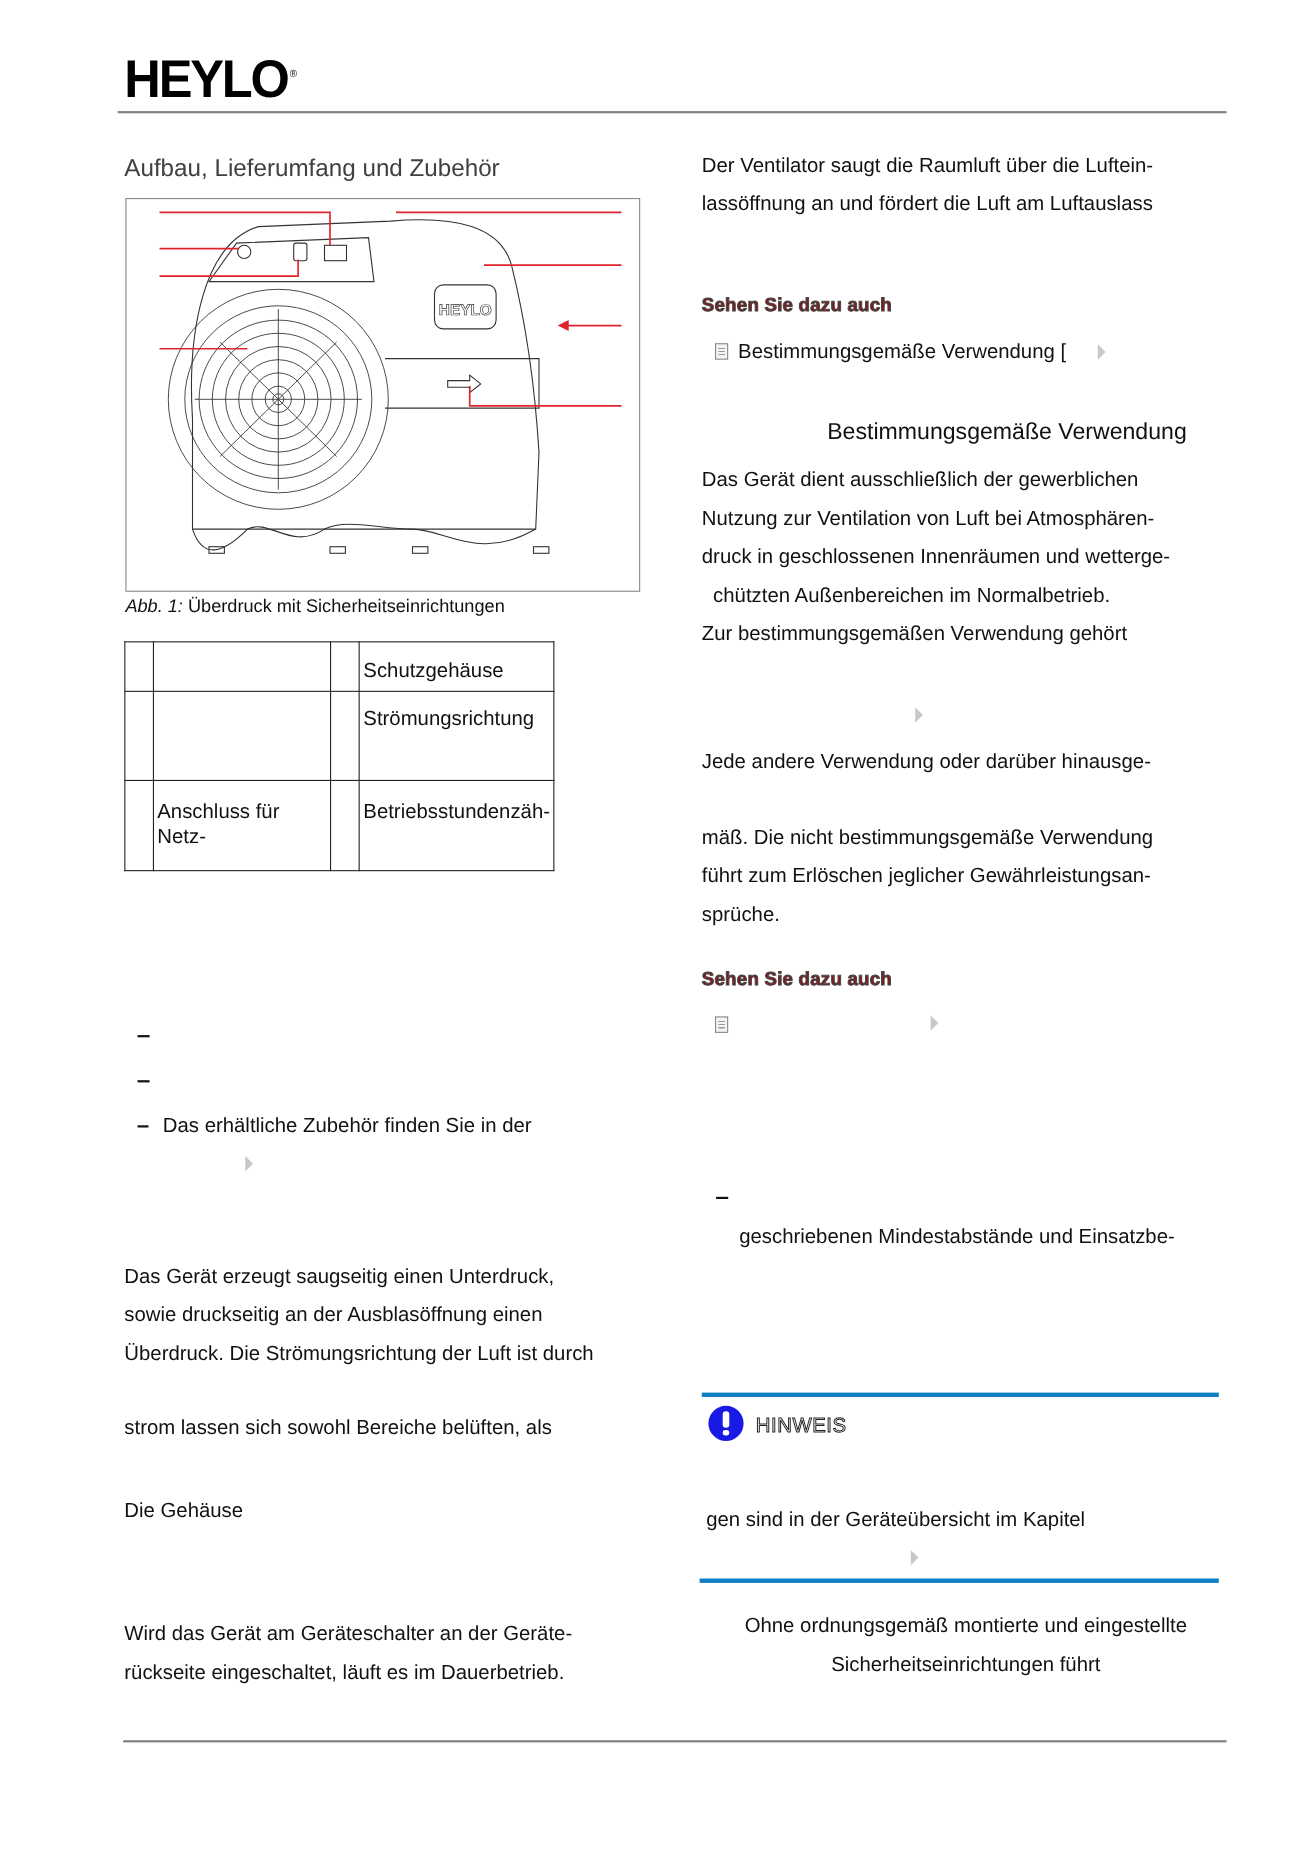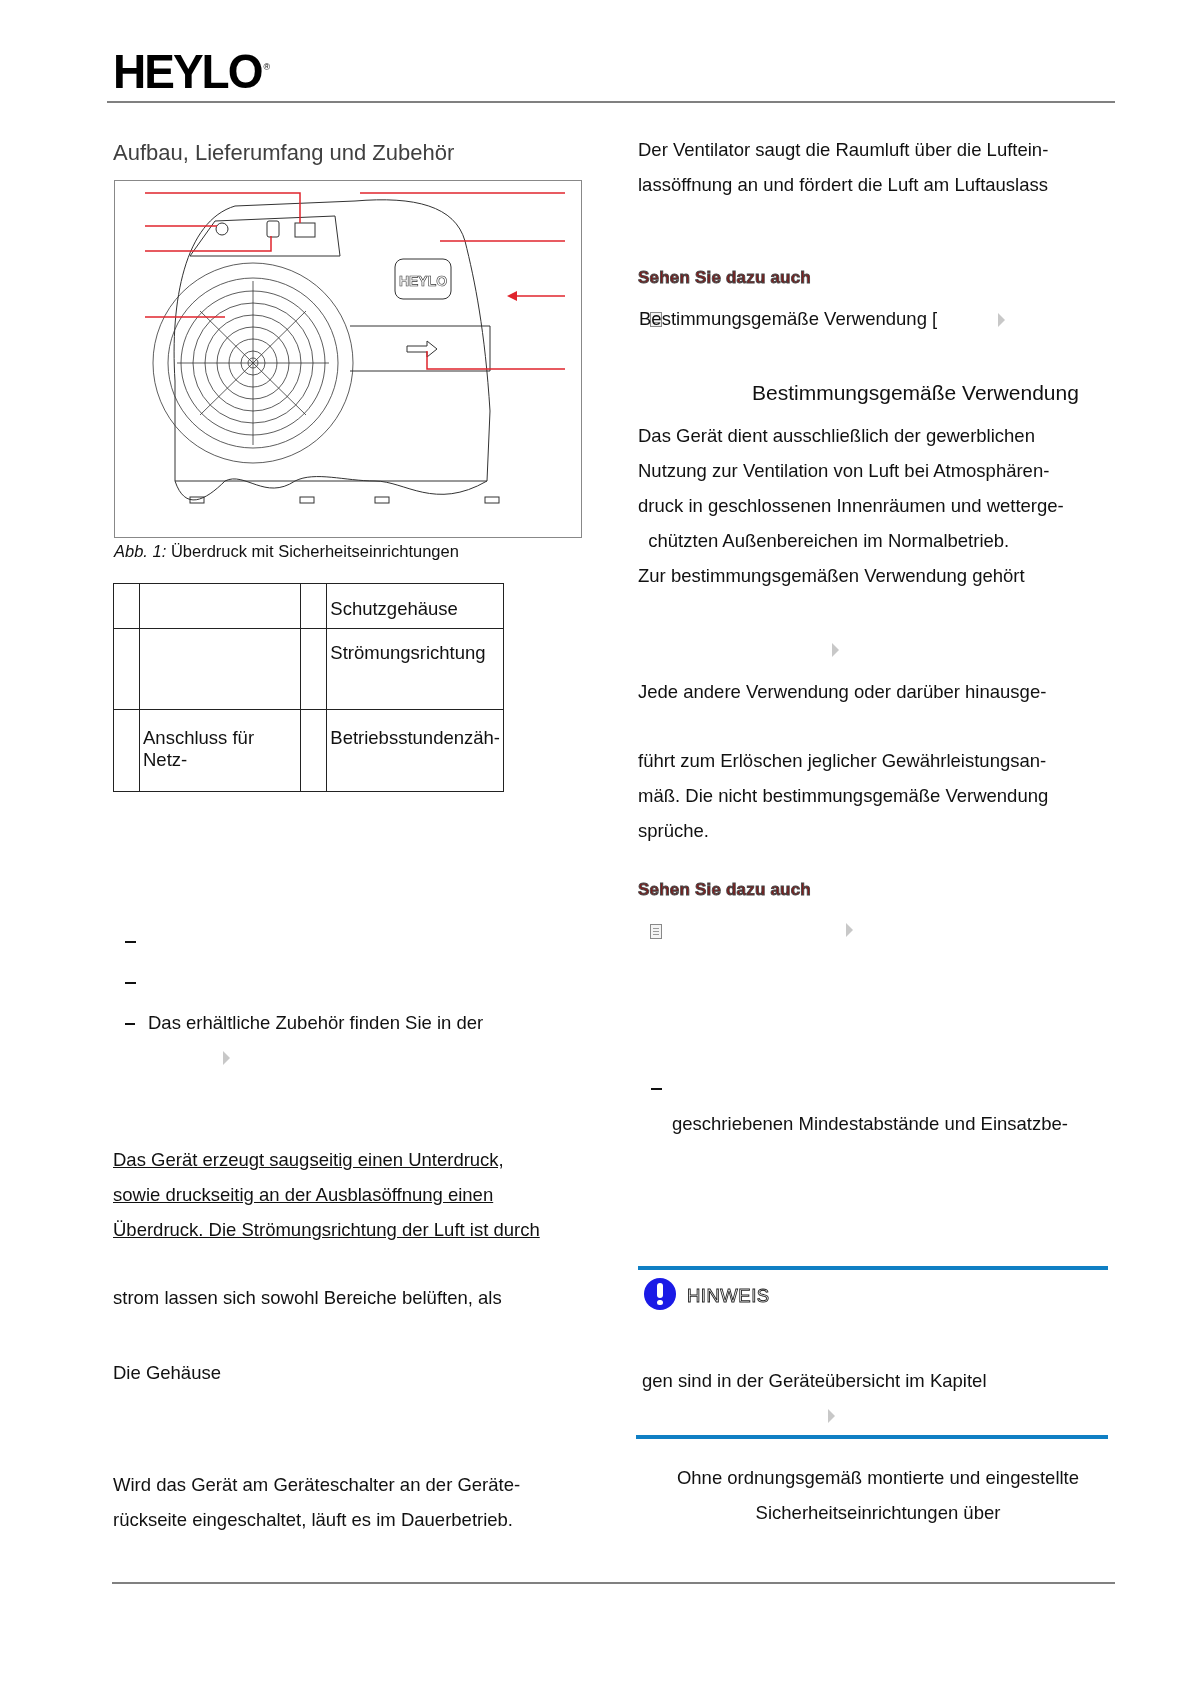--- a/index.html
+++ b/index.html
@@ -114,72 +114,72 @@
   </table>
 
 <div class="abs dash" style="left:125px;top:941px;"></div>
 <div class="abs txt" style="left:148px;top:930px;"></div>
 <div class="abs dash" style="left:125px;top:982px;"></div>
 <div class="abs txt" style="left:148px;top:971px;"></div>
 <div class="abs" style="left:125px;top:1023px;width:10px;height:1.5px;background:#111;"></div>
 <div class="abs txt" style="left:148px;top:1012px;">Das erhältliche Zubehör finden Sie in der</div>
 <div class="abs caret" style="left:223px;top:1051px;"></div>
 
-<div class="abs p" style="left:113px;top:1142px;width:470px;text-decoration:underline;">
+<div class="abs p" style="left:113px;top:1142px;width:470px;">
   <div>Das Gerät erzeugt saugseitig einen Unterdruck,</div>
   <div>sowie druckseitig an der Ausblasöffnung einen</div>
   <div>Überdruck. Die Strömungsrichtung der Luft ist durch</div>
 </div>
 <div class="abs txt" style="left:113px;top:1287px;">strom lassen sich sowohl Bereiche belüften, als</div>
 <div class="abs txt" style="left:113px;top:1362px;">Die Gehäuse</div>
 <div class="abs p" style="left:113px;top:1467px;width:470px;">
   <div>Wird das Gerät am Geräteschalter an der Geräte-</div>
   <div>rückseite eingeschaltet, läuft es im Dauerbetrieb.</div>
 </div>
 
 <div class="abs p" style="left:638px;top:132px;width:470px;">
   <div>Der Ventilator saugt die Raumluft über die Luftein-</div>
   <div>lassöffnung an und fördert die Luft am Luftauslass</div>
 </div>
 
 <div class="abs see" style="left:638px;top:268px;">Sehen Sie dazu auch</div>
 <div class="abs doc-icon" style="left:650px;top:312px;"></div>
-<div class="abs txt" style="left:639px;top:308px;">Bestimmungsgemäße Verwendung [</div>
+<div class="abs txt" style="left:671px;top:308px;">Bestimmungsgemäße Verwendung [</div>
 <div class="abs caret" style="left:998px;top:313px;"></div>
 
 <div class="abs" style="left:752px;top:381px;font-size:21px;color:#111;">Bestimmungsgemäße Verwendung</div>
 
 <div class="abs p" style="left:638px;top:418px;width:480px;">
   <div>Das Gerät dient ausschließlich der gewerblichen</div>
   <div>Nutzung zur Ventilation von Luft bei Atmosphären-</div>
   <div>druck in geschlossenen Innenräumen und wetterge-</div>
   <div style="white-space:pre">  chützten Außenbereichen im Normalbetrieb.</div>
 </div>
 <div class="abs txt" style="left:638px;top:565px;">Zur bestimmungsgemäßen Verwendung gehört</div>
 <div class="abs caret" style="left:832px;top:643px;"></div>
 <div class="abs txt" style="left:638px;top:681px;">Jede andere Verwendung oder darüber hinausge-</div>
 <div class="abs p" style="left:638px;top:743px;width:480px;">
+  <div>mäß. Die nicht bestimmungsgemäße Verwendung</div>
   <div>führt zum Erlöschen jeglicher Gewährleistungsan-</div>
-  <div>mäß. Die nicht bestimmungsgemäße Verwendung</div>
   <div>sprüche.</div>
 </div>
 
 <div class="abs see" style="left:638px;top:880px;">Sehen Sie dazu auch</div>
 <div class="abs doc-icon" style="left:650px;top:924px;"></div>
 <div class="abs txt" style="left:671px;top:920px;"></div>
 <div class="abs caret" style="left:846px;top:923px;"></div>
 
 <div class="abs dash" style="left:651px;top:1088px;"></div>
 <div class="abs txt" style="left:672px;top:1113px;">geschriebenen Mindestabstände und Einsatzbe-</div>
 
 <div class="abs hinweis-bar" style="left:638px;top:1266px;width:470px;"></div>
 <div class="abs hinweis-icon" style="left:644px;top:1278px;"></div>
 <div class="abs hinweis-label" style="left:687px;top:1285px;">HINWEIS</div>
 <div class="abs txt" style="left:642px;top:1370px;">gen sind in der Geräteübersicht im Kapitel</div>
 <div class="abs caret" style="left:828px;top:1409px;"></div>
 <div class="abs hinweis-bar" style="left:636px;top:1435px;width:472px;"></div>
 
 <div class="abs p" style="left:638px;top:1460px;width:480px;text-align:center;">
   <div>Ohne ordnungsgemäß montierte und eingestellte</div>
-  <div>Sicherheitseinrichtungen über</div>
+  <div>Sicherheitseinrichtungen führt</div>
 </div>
 
 <div class="abs rule" style="left:112px;top:1582px;width:1003px;"></div>
 
 </body></html>

